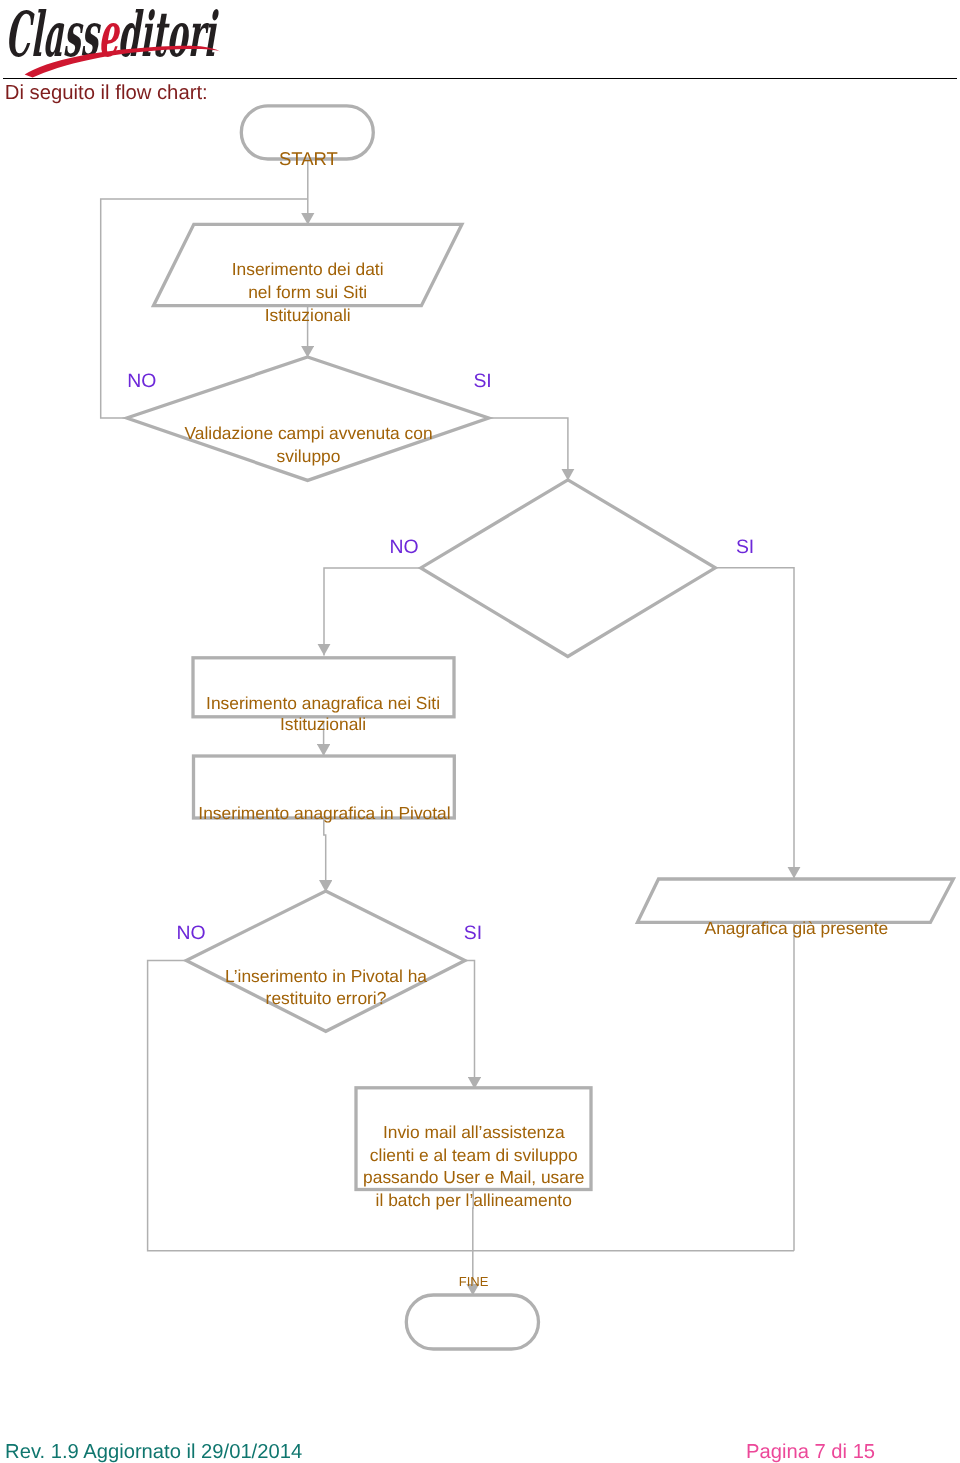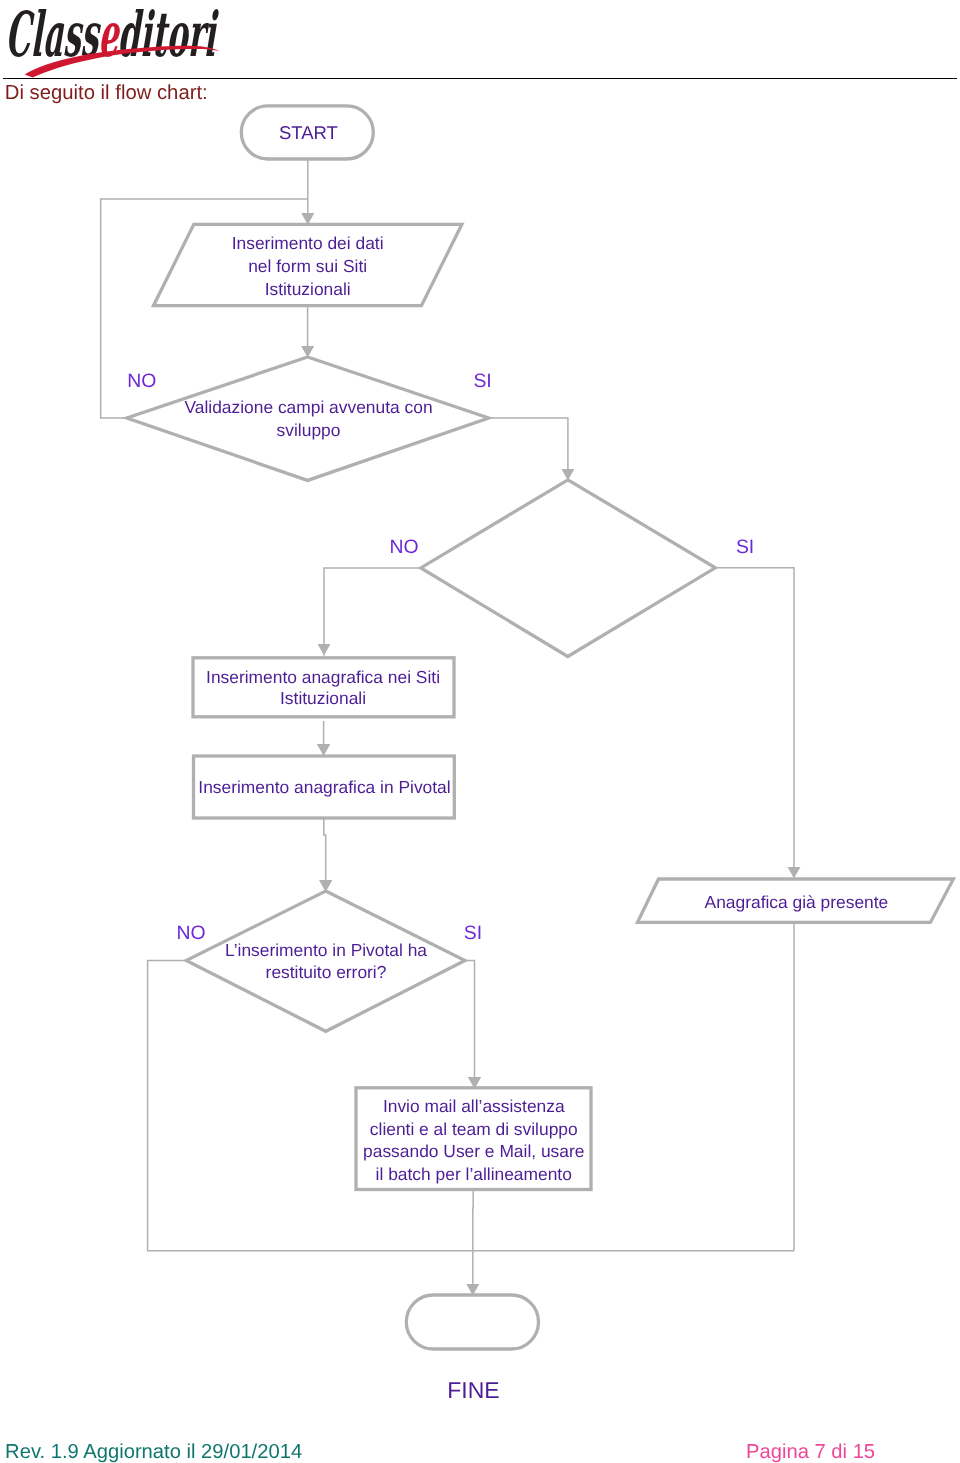--- a/index.html
+++ b/index.html
@@ -11,21 +11,21 @@
   #logoword{position:absolute;left:5.6px;top:-2.4px;white-space:nowrap;
      font-style:italic;font-weight:bold;font-family:"DejaVu Serif",serif;
      font-size:62px;transform:scaleX(0.505) skewX(-8deg);transform-origin:left bottom;color:#231f20;}
   #logoe{color:#cf1730;}
   #logoswoosh{position:absolute;left:0px;top:41.5px;}
   #hrule{position:absolute;left:2.9px;top:77.7px;width:954.3px;height:1.8px;background:#000;}
   #lead{position:absolute;left:4.8px;top:81.6px;font-size:20.3px;color:#7f1d1d;}
   #chart{position:absolute;left:0;top:0;}
   #footL{position:absolute;left:5.1px;top:1441.2px;font-size:20.2px;color:#0f766e;}
   #footR{position:absolute;left:746px;top:1441.2px;font-size:20.2px;color:#ec4899;}
-  .nt{position:absolute;text-align:center;color:#4c1d95;white-space:nowrap;font-size:17.4px;transform:translateX(-50%);}
+  .nt{position:absolute;text-align:center;color:#a16207;white-space:nowrap;font-size:17.4px;transform:translateX(-50%);margin-top:26px;}
   .el{position:absolute;font-size:19.4px;color:#6d28d9;white-space:nowrap;}
 </style>
 </head>
 <body>
 
 <div class="page">
 
   <div id="logo">
     <div id="logoword"><span>Class</span><span id="logoe">e</span><span>ditori</span></div>
     <svg id="logoswoosh" width="230" height="40" viewBox="0 0 230 40">
@@ -97,21 +97,21 @@
 
   <div class="nt" style="left:796.45px;top:891.5px">Anagrafica già presente</div>
 
   <div class="nt" style="left:473.75px;top:1095.3px;line-height:22.5px">
     <div>Invio mail all’assistenza</div>
     <div>clienti e al team di sviluppo</div>
     <div>passando User e Mail, usare</div>
     <div>il batch per l’allineamento</div>
   </div>
 
-  <div class="nt" style="left:473.5px;top:1377px;font-size:23px">FINE</div>
+  <div class="nt" style="left:473.5px;top:1248px;font-size:13px">FINE</div>
 
   <div class="el" style="left:127.2px;top:370.4px">NO</div>
   <div class="el" style="left:473.4px;top:370.4px">SI</div>
   <div class="el" style="left:389.4px;top:536.4px">NO</div>
   <div class="el" style="left:735.9px;top:536.4px">SI</div>
   <div class="el" style="left:176.5px;top:922.1px">NO</div>
   <div class="el" style="left:463.8px;top:921.8px">SI</div>
 
   <div id="footL">Rev. 1.9 Aggiornato il 29/01/2014</div>
   <div id="footR">Pagina 7 di 15</div>

